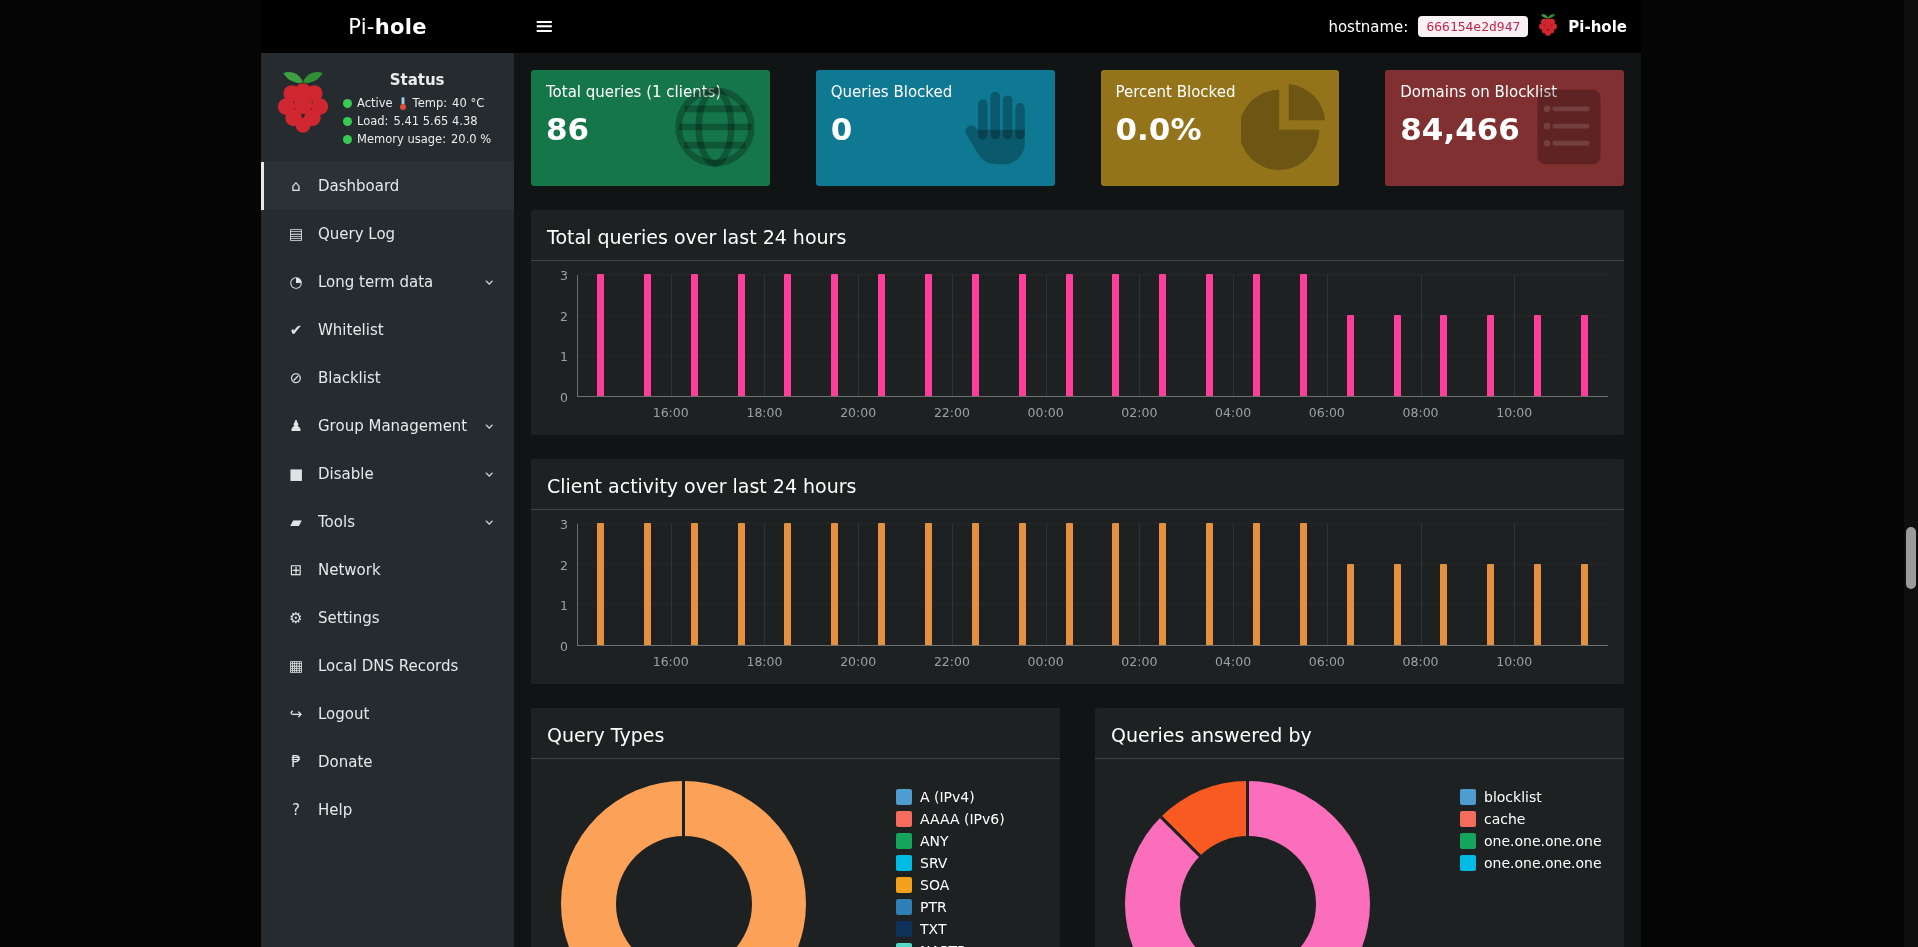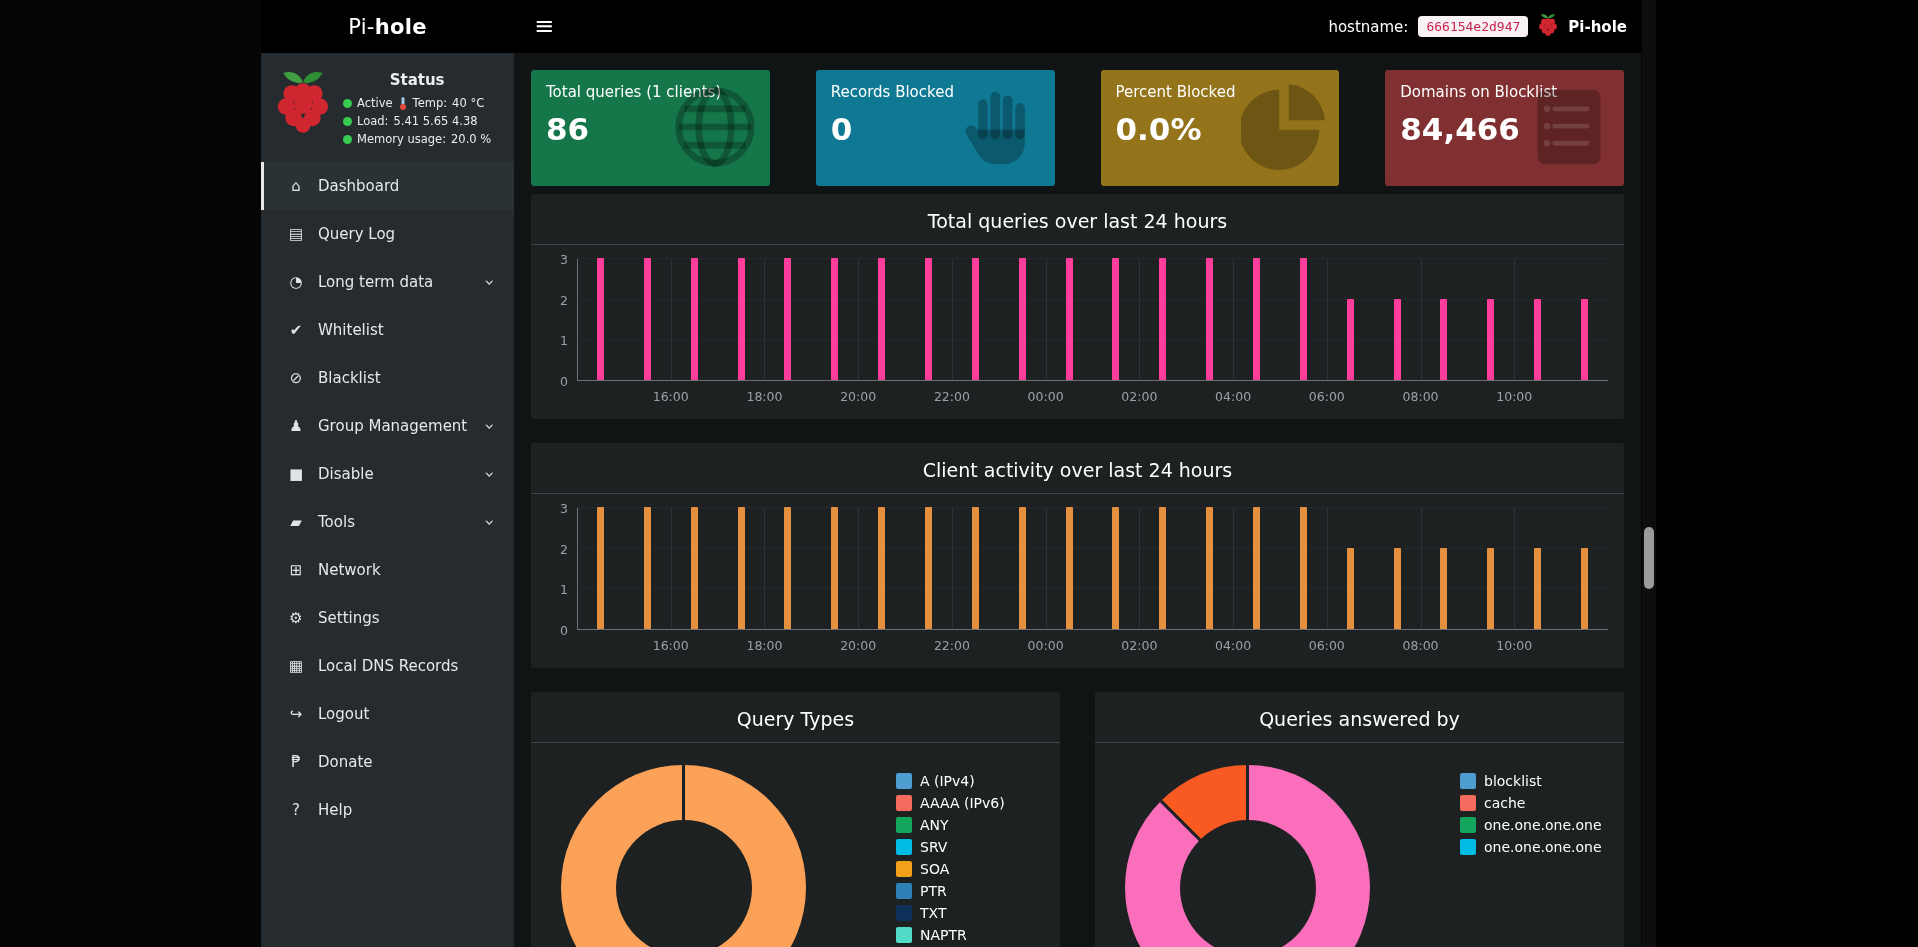--- a/index.html
+++ b/index.html
@@ -1,16 +1,16 @@
 <!DOCTYPE html>
 <html><head>
 <meta charset="utf-8">
 <style>
   html,body{margin:0;padding:0;background:#000;}
-  .viewport{position:relative;width:1656px;height:947px;background:#050505;overflow:hidden;
+  .viewport{position:relative;width:1918px;height:947px;background:#050505;overflow:hidden;
             font-family:"DejaVu Sans","Liberation Sans",sans-serif;color:#fff;}
   .page-box{position:absolute;left:261px;top:0;width:1380px;height:947px;display:flex;flex-direction:column;}
 
   
   .navbar{flex:0 0 53px;height:53px;display:flex;background:#000;}
   .navbar-logo{flex:0 0 253px;display:flex;align-items:center;justify-content:center;font-size:21px;letter-spacing:.3px;}
   .logo-bold{font-weight:bold;}
   .navbar-main{flex:1;display:flex;align-items:center;padding-right:14px;}
   .hamburger{color:#fff;font-size:24px;padding:0 20px;cursor:pointer;text-decoration:none;line-height:53px;}
   .nav-right{margin-left:auto;display:flex;align-items:center;gap:10px;font-size:15px;}
@@ -30,29 +30,29 @@
   .section-label{background:#1c2225;color:#93a1a8;font-size:11.5px;padding:12px 18px;letter-spacing:.4px;}
   .menu-item{display:flex;align-items:center;height:48px;padding:0 16px 0 19px;color:#e4e9eb;font-size:15px;
              text-decoration:none;border-left:3px solid transparent;cursor:pointer;}
   .menu-item.active{background:#2b3235;border-left-color:#e8e8e8;}
   .mi-icon{flex:0 0 26px;width:26px;margin-right:9px;font-size:15px;text-align:center;color:#dfe4e6;}
   .mi-label{flex:1;}
   .chevron{display:inline-block;transform:rotate(90deg);color:#cdd3d6;font-size:18px;margin-right:4px;}
 
   
   .content{flex:1;background:#111414;padding:17px;overflow:hidden;min-width:0;}
-  .cards-row{display:flex;gap:46px;margin-bottom:8px;}
+  .cards-row{display:flex;gap:46px;margin-bottom:24px;}
   .card{flex:1;height:116px;border-radius:3px;position:relative;padding:13px 15px;box-sizing:border-box;overflow:hidden;}
   .card-title{font-size:15px;}
   .card-value{font-size:31px;font-weight:bold;margin-top:10px;}
   .card-ghost{position:absolute;right:12px;top:14px;width:86px;height:86px;}
   .card-ghost svg{width:100%;height:100%;}
 
   .panel{background:#1d2122;margin-bottom:24px;padding:14px 16px 10px;border-radius:2px;}
-  .panel-title{font-size:19px;font-weight:400;margin:0 -16px 14px;padding:2px 16px 12px;border-bottom:1px solid #3e4446;text-align:center;}
+  .panel-title{font-size:19px;font-weight:400;margin:0 -16px 14px;padding:2px 16px 12px;border-bottom:1px solid #3e4446;}
 
   
   .chart{display:flex;}
   .y-col{flex:0 0 24px;width:24px;height:122px;position:relative;margin-right:6px;}
   .y-lab{position:absolute;right:3px;transform:translateY(-50%);font-size:12.5px;color:#9aa1a4;}
   .plot-wrap{flex:1;min-width:0;}
   .plot{position:relative;height:122px;}
   .axis-l{position:absolute;left:0;top:0;bottom:0;width:1px;background:#6b7174;}
   .axis-b{position:absolute;left:0;right:0;bottom:0;height:1px;background:#6b7174;}
   .vline{position:absolute;top:0;bottom:1px;width:1px;background:#2e3335;}
@@ -233,21 +233,21 @@
               <div class="card-value">86</div>
               <div class="card-ghost"><svg viewBox="0 0 90 90">
                   <g fill="none" stroke="rgba(0,0,0,0.26)" stroke-width="7">
                     <circle cx="45" cy="45" r="38"></circle>
                     <ellipse cx="45" cy="45" rx="17" ry="38"></ellipse>
                     <path d="M7 45h76M13 26h64M13 64h64"></path>
                   </g>
                 </svg></div>
             </div>
             <div class="card" style="background: rgb(15, 121, 147);">
-              <div class="card-title">Records Blocked</div>
+              <div class="card-title">Queries Blocked</div>
               <div class="card-value">0</div>
               <div class="card-ghost"><svg viewBox="0 0 90 90">
                   <g fill="rgba(0,0,0,0.26)">
                     <rect x="22" y="16" width="10" height="42" rx="5"></rect>
                     <rect x="35" y="8" width="10" height="50" rx="5"></rect>
                     <rect x="48" y="12" width="10" height="46" rx="5"></rect>
                     <rect x="61" y="20" width="10" height="38" rx="5"></rect>
                     <path d="M22 48h49v14a22 22 0 0 1-22 22h-8a22 22 0 0 1-19-11L10 53a6 6 0 0 1 10-7z"></path>
                   </g>
                 </svg></div>

